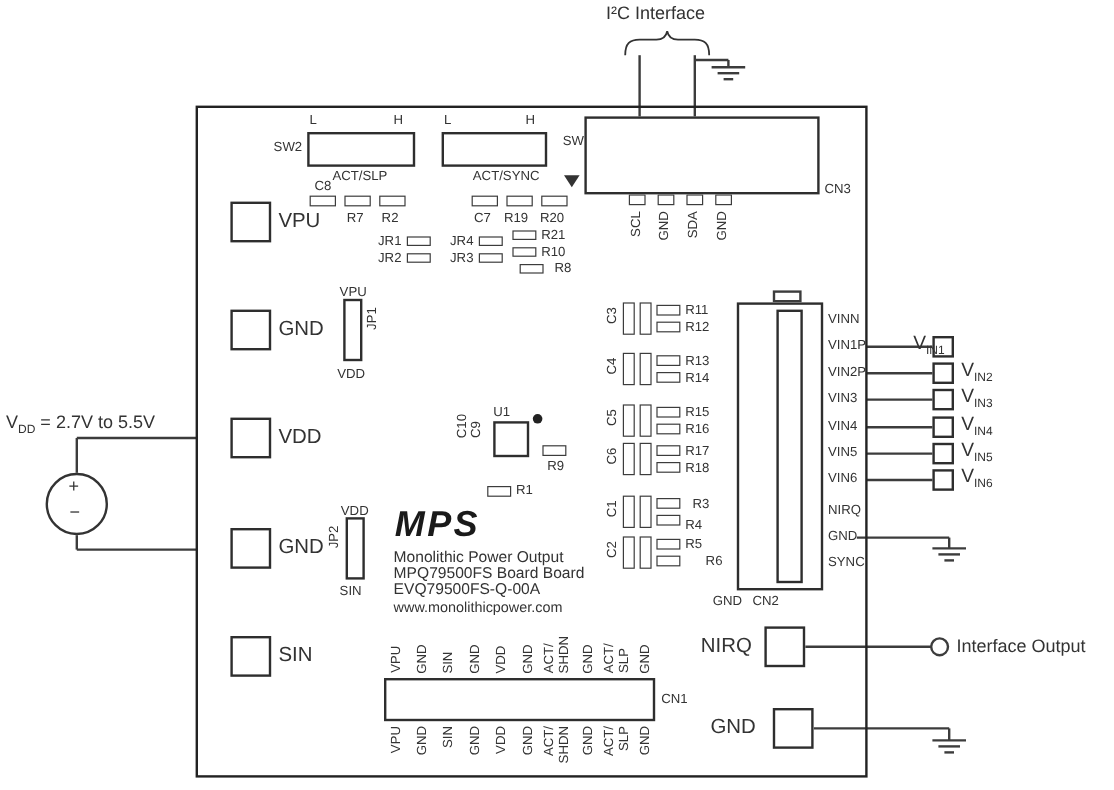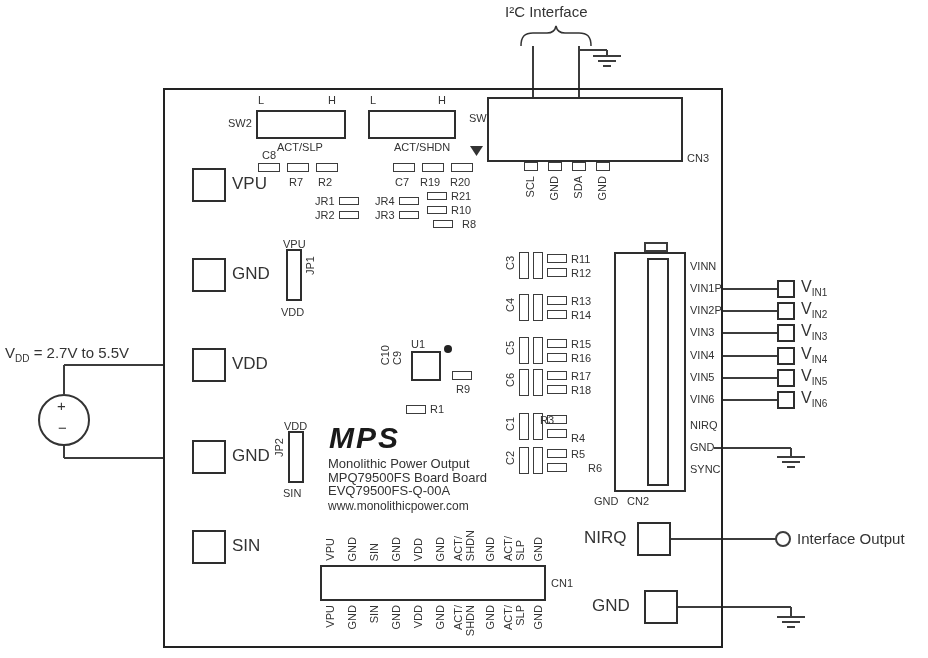--- a/index.html
+++ b/index.html
@@ -108,21 +108,21 @@
   <div class="lbl s11" style="left:258px;top:94px">L</div>
   <div class="lbl s11" style="left:328px;top:94px">H</div>
   <div class="lbl s11" style="left:228px;top:117px">SW2</div>
   <div class="rect b2" style="left:256px;top:110px;width:90px;height:29px"></div>
   <div class="lbl s11" style="left:277px;top:141px">ACT/SLP</div>
 
   <div class="lbl s11" style="left:370px;top:94px">L</div>
   <div class="lbl s11" style="left:438px;top:94px">H</div>
   <div class="rect b2" style="left:368px;top:110px;width:88px;height:29px"></div>
   <div class="lbl s11" style="left:469px;top:112px">SW1</div>
-  <div class="lbl s11" style="left:394px;top:141px">ACT/SHDN</div>
+  <div class="lbl s11" style="left:394px;top:141px">ACT/SYNC</div>
 
   <div class="lbl s11" style="left:262px;top:149px">C8</div>
   <div class="rect" style="left:258px;top:163px;width:22px;height:9px"></div>
   <div class="rect" style="left:287px;top:163px;width:22px;height:9px"></div>
   <div class="rect" style="left:316px;top:163px;width:22px;height:9px"></div>
   <div class="lbl s11" style="left:289px;top:176px">R7</div>
   <div class="lbl s11" style="left:318px;top:176px">R2</div>
 
   <div class="rect" style="left:393px;top:163px;width:22px;height:9px"></div>
   <div class="rect" style="left:422px;top:163px;width:22px;height:9px"></div>
@@ -213,21 +213,21 @@
   <div class="rect" style="left:533px;top:369px;width:10px;height:27px"></div>
   <div class="rect" style="left:547px;top:371px;width:20px;height:9px"></div>
   <div class="lbl s11" style="left:571px;top:370px">R17</div>
   <div class="rect" style="left:547px;top:385px;width:20px;height:9px"></div>
   <div class="lbl s11" style="left:571px;top:384px">R18</div>
 
   <div class="lbl s11 vtext" style="left:504px;top:417px">C1</div>
   <div class="rect" style="left:519px;top:413px;width:10px;height:27px"></div>
   <div class="rect" style="left:533px;top:413px;width:10px;height:27px"></div>
   <div class="rect" style="left:547px;top:415px;width:20px;height:9px"></div>
-  <div class="lbl s11" style="left:540px;top:414px">R3</div>
+  <div class="lbl s11" style="left:577px;top:414px">R3</div>
   <div class="rect" style="left:547px;top:429px;width:20px;height:9px"></div>
   <div class="lbl s11" style="left:571px;top:432px">R4</div>
 
   <div class="lbl s11 vtext" style="left:504px;top:451px">C2</div>
   <div class="rect" style="left:519px;top:447px;width:10px;height:27px"></div>
   <div class="rect" style="left:533px;top:447px;width:10px;height:27px"></div>
   <div class="rect" style="left:547px;top:449px;width:20px;height:9px"></div>
   <div class="lbl s11" style="left:571px;top:448px">R5</div>
   <div class="rect" style="left:547px;top:463px;width:20px;height:9px"></div>
   <div class="lbl s11" style="left:588px;top:462px">R6</div>
@@ -276,21 +276,21 @@
   <div class="lbl s11 vtext" style="left:412px;top:605px">VDD</div>
   <div class="lbl s11 vtext" style="left:434px;top:605px">GND</div>
   <div class="lbl s11 vtext" style="left:452px;top:605px">ACT/</div>
   <div class="lbl s11 vtext" style="left:464px;top:605px">SHDN</div>
   <div class="lbl s11 vtext" style="left:484px;top:605px">GND</div>
   <div class="lbl s11 vtext" style="left:502px;top:605px">ACT/</div>
   <div class="lbl s11 vtext" style="left:514px;top:605px">SLP</div>
   <div class="lbl s11 vtext" style="left:532px;top:605px">GND</div>
 
   <div class="rect b2" style="left:777px;top:280px;width:18px;height:18px"></div>
-  <div class="lbl" style="left:801px;top:278px;font-size:16px"><span>V</span><sub>IN1</sub></div>
+  <div class="lbl" style="left:761px;top:278px;font-size:16px"><span>V</span><sub>IN1</sub></div>
   <div class="rect b2" style="left:777px;top:302px;width:18px;height:18px"></div>
   <div class="lbl" style="left:801px;top:300px;font-size:16px"><span>V</span><sub>IN2</sub></div>
   <div class="rect b2" style="left:777px;top:324px;width:18px;height:18px"></div>
   <div class="lbl" style="left:801px;top:322px;font-size:16px"><span>V</span><sub>IN3</sub></div>
   <div class="rect b2" style="left:777px;top:347px;width:18px;height:18px"></div>
   <div class="lbl" style="left:801px;top:345px;font-size:16px"><span>V</span><sub>IN4</sub></div>
   <div class="rect b2" style="left:777px;top:369px;width:18px;height:18px"></div>
   <div class="lbl" style="left:801px;top:367px;font-size:16px"><span>V</span><sub>IN5</sub></div>
   <div class="rect b2" style="left:777px;top:391px;width:18px;height:18px"></div>
   <div class="lbl" style="left:801px;top:389px;font-size:16px"><span>V</span><sub>IN6</sub></div>

